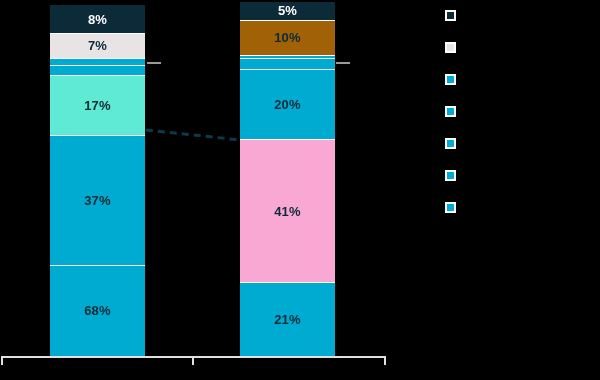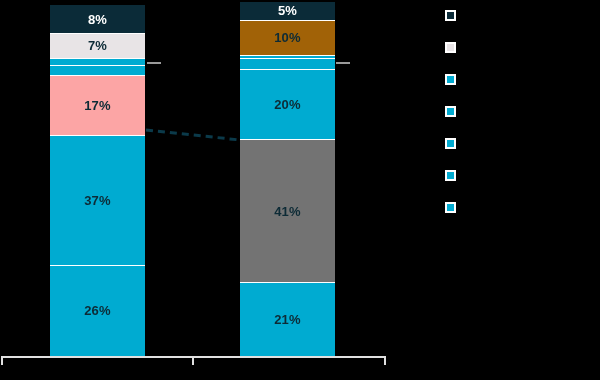--- a/index.html
+++ b/index.html
@@ -109,43 +109,43 @@
   <div id="bars-layer">
       <div class="bar" style="left: 50px; top: 5px; width: 95px; height: 351px;">
         <div class="seg first" style="background: rgb(11, 43, 56); flex: 0 0 8%;">
           <span class="seg-label on-dark">8%</span>
         </div>
         <div class="seg" style="background: rgb(232, 228, 230); flex: 0 0 7%;">
           <span class="seg-label on-light">7%</span>
         </div>
         <div class="seg" style="background: rgb(0, 171, 209); flex: 0 0 2%;"></div>
         <div class="seg" style="background: rgb(0, 171, 209); flex: 0 0 3%;"></div>
-        <div class="seg" style="background: #fca5a5; flex: 0 0 17%;">
+        <div class="seg" style="background: #5eead4; flex: 0 0 17%;">
           <span class="seg-label on-light">17%</span>
         </div>
         <div class="seg" style="background: rgb(0, 171, 209); flex: 0 0 37%;">
           <span class="seg-label on-light">37%</span>
         </div>
         <div class="seg" style="background: rgb(0, 171, 209); flex: 0 0 26%;">
-          <span class="seg-label on-light">26%</span>
+          <span class="seg-label on-light">68%</span>
         </div>
       </div>
       <div class="bar" style="left: 240px; top: 2px; width: 95px; height: 354px;">
         <div class="seg first" style="background: rgb(11, 43, 56); flex: 0 0 4.9505%;">
           <span class="seg-label on-dark">5%</span>
         </div>
         <div class="seg" style="background: #a16207; flex: 0 0 9.90099%;">
           <span class="seg-label on-light">10%</span>
         </div>
         <div class="seg" style="background: rgb(0, 171, 209); flex: 0 0 0.990099%;"></div>
         <div class="seg" style="background: rgb(0, 171, 209); flex: 0 0 2.9703%;"></div>
         <div class="seg" style="background: rgb(0, 171, 209); flex: 0 0 19.802%;">
           <span class="seg-label on-light">20%</span>
         </div>
-        <div class="seg" style="background: #737373; flex: 0 0 40.5941%;">
+        <div class="seg" style="background: #f9a8d4; flex: 0 0 40.5941%;">
           <span class="seg-label on-light">41%</span>
         </div>
         <div class="seg" style="background: rgb(0, 171, 209); flex: 0 0 20.7921%; justify-content: center;">
           <span class="seg-label on-light">21%</span>
         </div>
       </div>
     </div>
 
   <div class="connector-solid" id="connector-solid-left" style="left: 147px; top: 62px; width: 14px; background: rgb(154, 154, 154);"></div>
   <div class="connector-solid" id="connector-solid-right" style="left: 336px; top: 62px; width: 14px; background: rgb(154, 154, 154);"></div>

